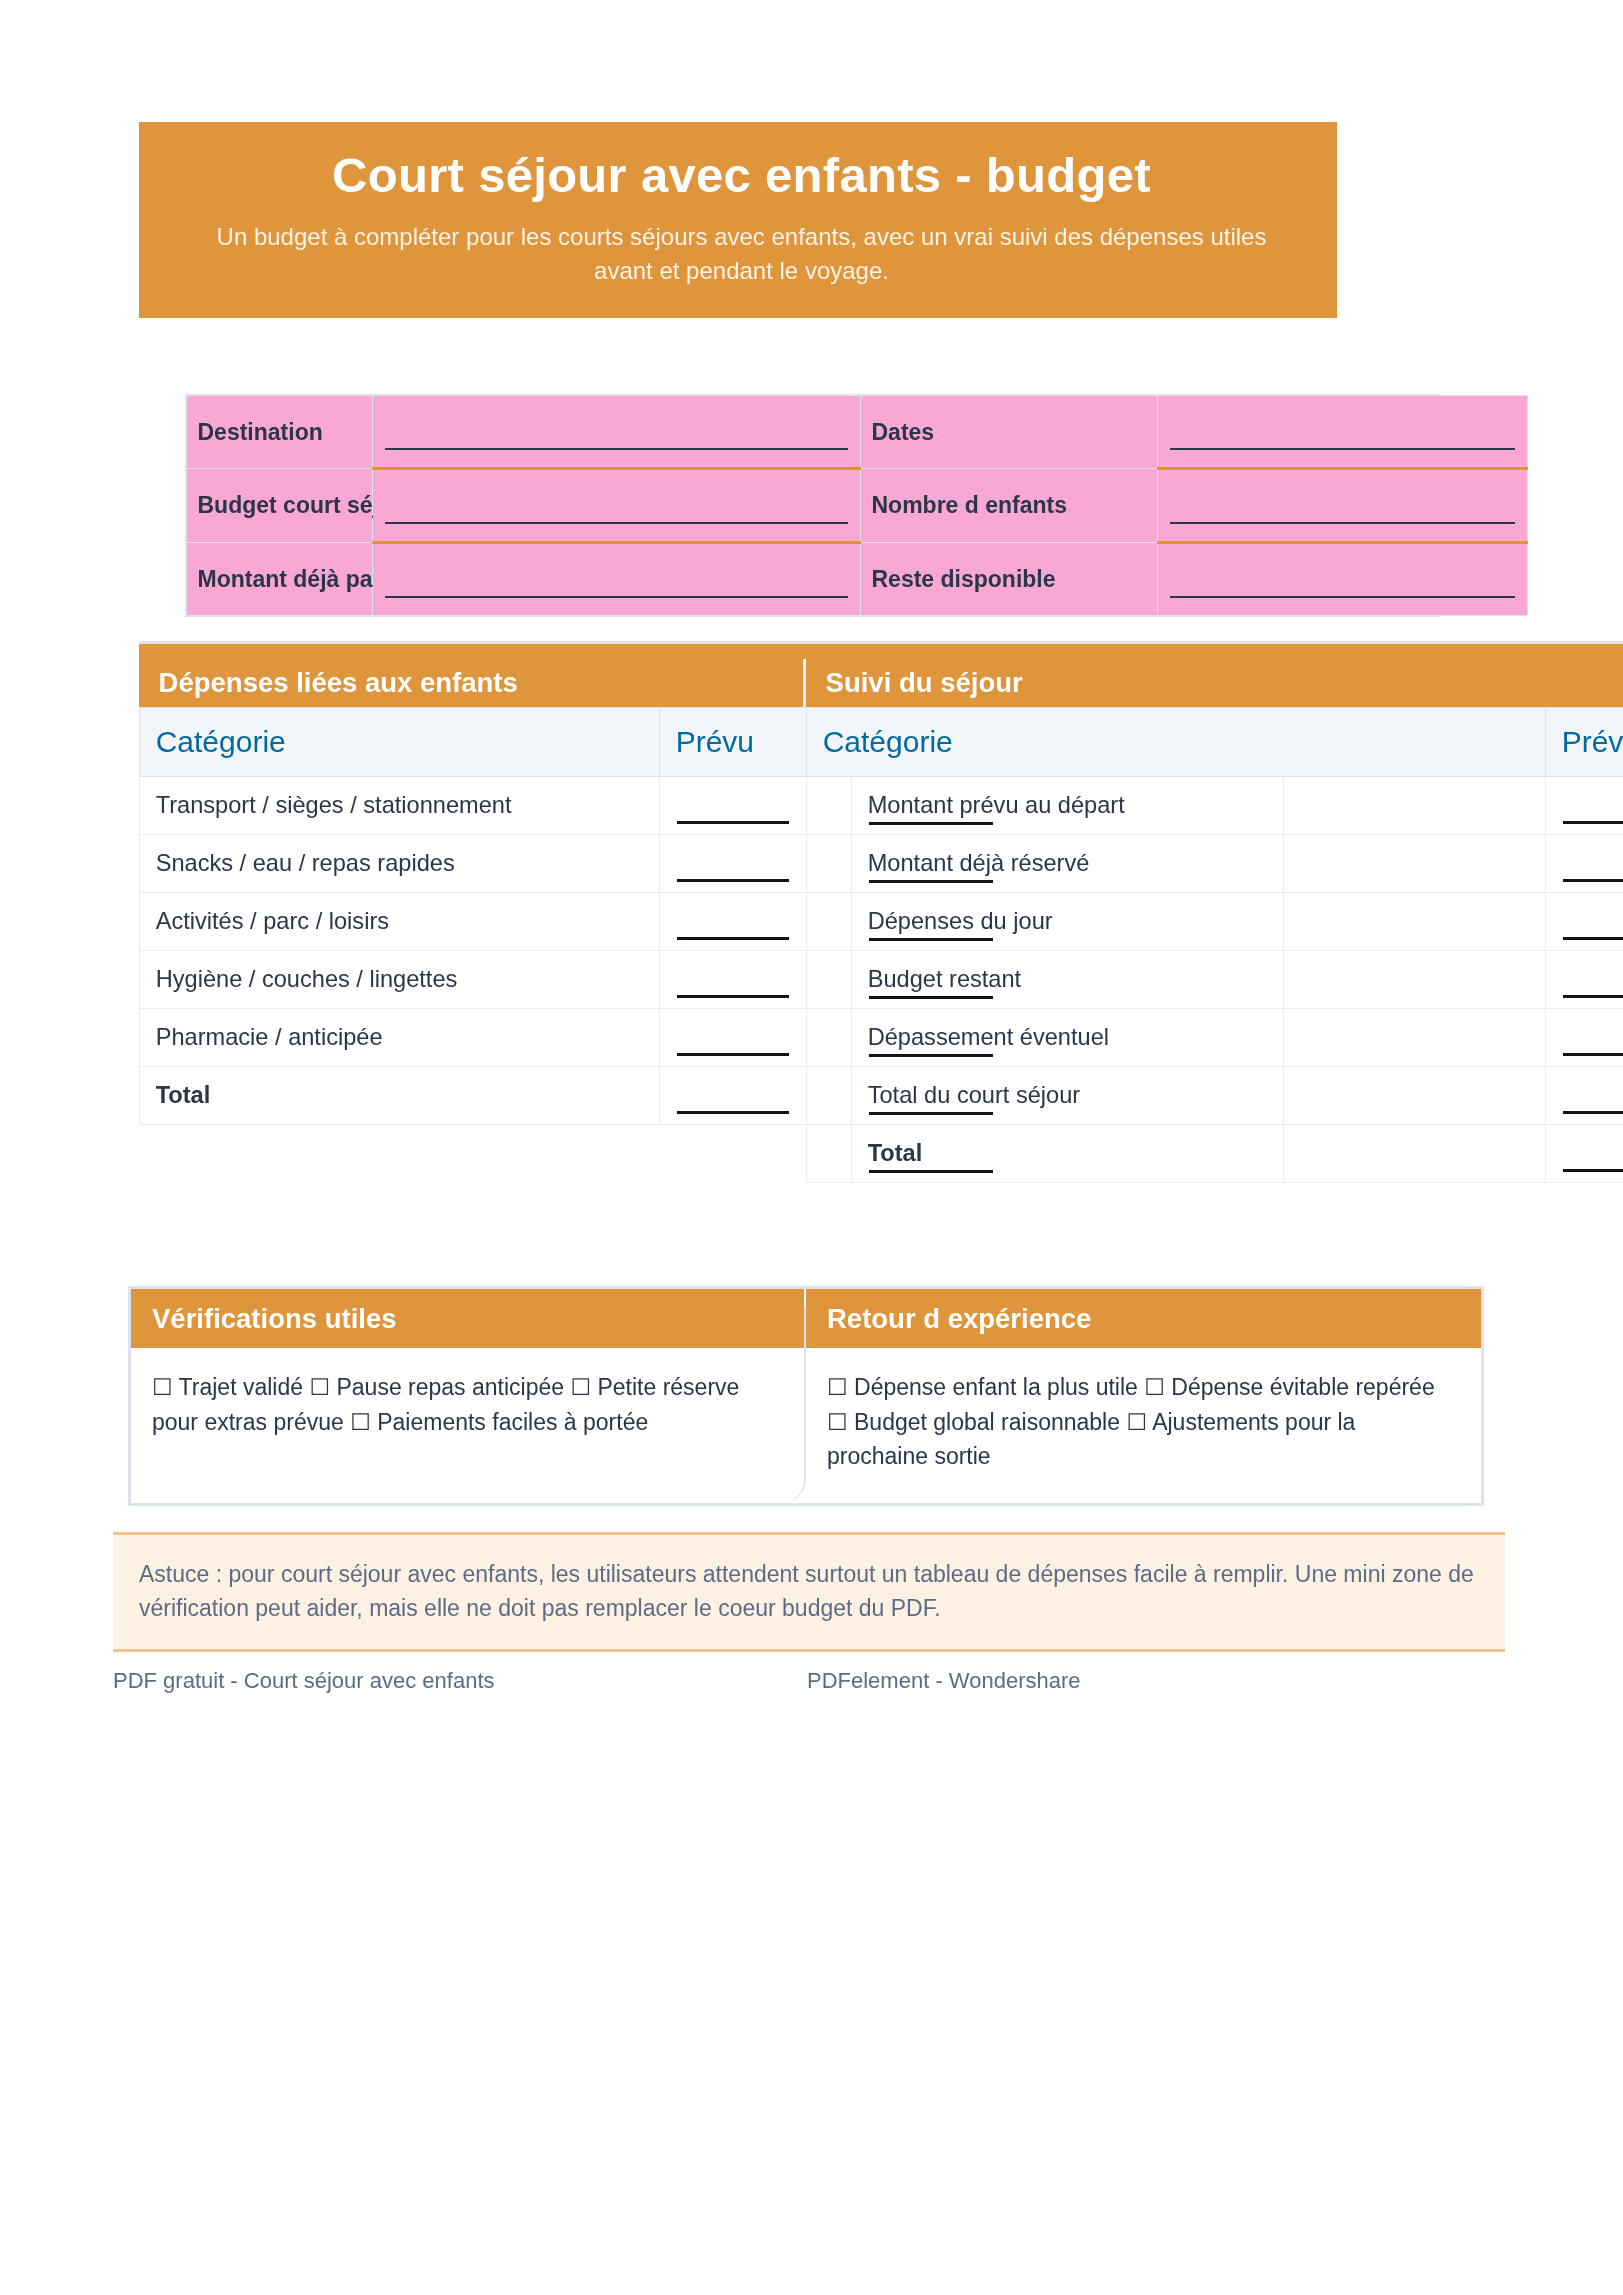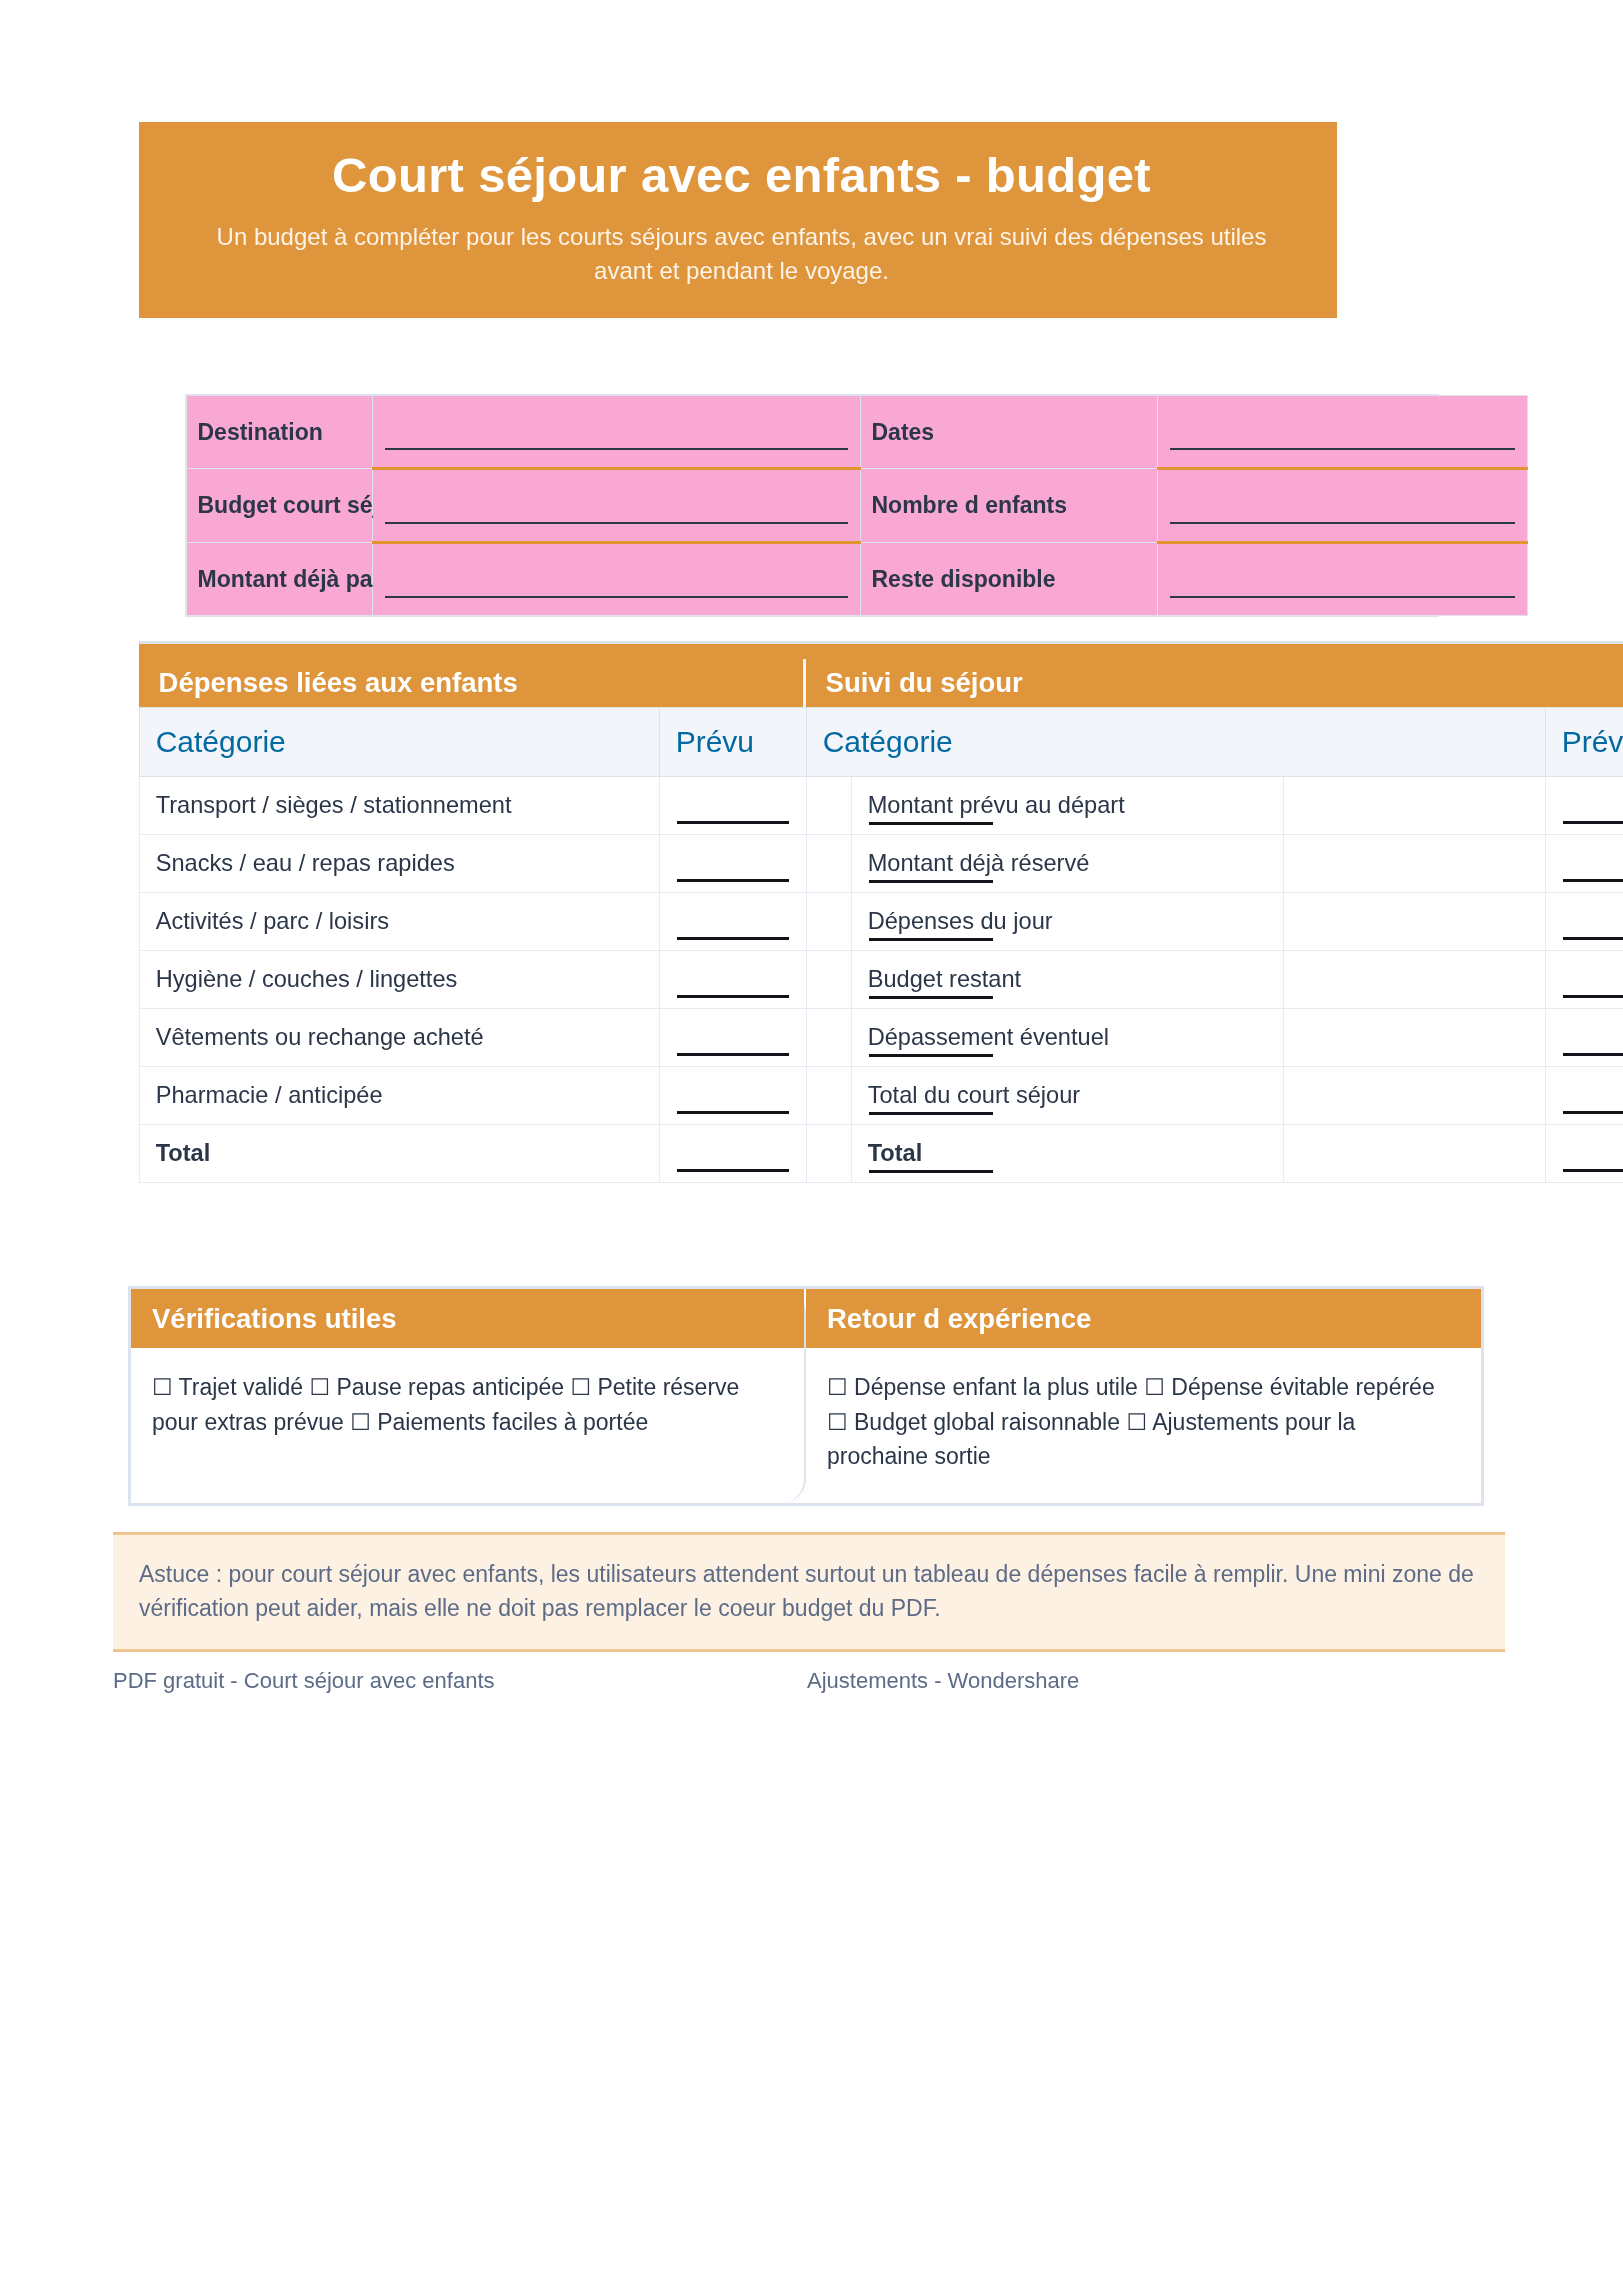--- a/index.html
+++ b/index.html
@@ -357,26 +357,20 @@
                 <span class="cell-rule"></span>
               </td>
           </tr>
           <tr>
             <td class="cat">Hygiène / couches / lingettes</td>
             <td>
                 <span class="cell-rule"></span>
               </td>
           </tr>
           <tr>
-            <td class="cat">Vêtements ou rechange acheté</td>
-            <td>
-                <span class="cell-rule"></span>
-              </td>
-          </tr>
-          <tr>
             <td class="cat">Pharmacie / anticipée</td>
             <td>
                 <span class="cell-rule"></span>
               </td>
           </tr>
           <tr class="total-row">
             <td class="cat">Total</td>
             <td>
                 <span class="cell-rule"></span>
               </td>
@@ -497,15 +491,15 @@
       <span class="cbox">☐</span>
       <span>Ajustements pour la prochaine sortie</span>
     </div>
   </div>
 </div>
 
 <div class="tip">Astuce : pour court séjour avec enfants, les utilisateurs attendent surtout un tableau de dépenses facile à remplir. Une mini zone de vérification peut aider, mais elle ne doit pas remplacer le coeur budget du PDF.</div>
 
 <div class="footer">
   <span class="f-left">PDF gratuit - Court séjour avec enfants</span>
-  <span class="f-right">Ajustements - Wondershare</span>
+  <span class="f-right">PDFelement - Wondershare</span>
 </div>
 
 
 </body></html>

